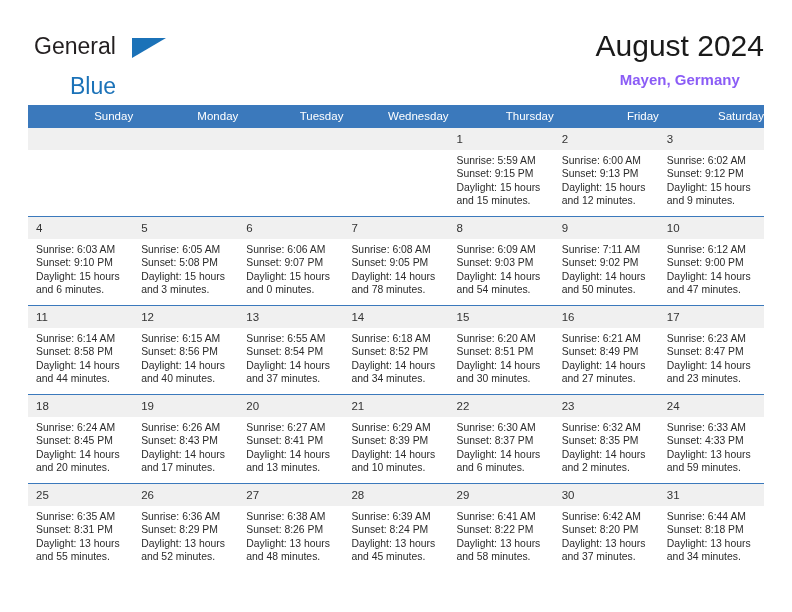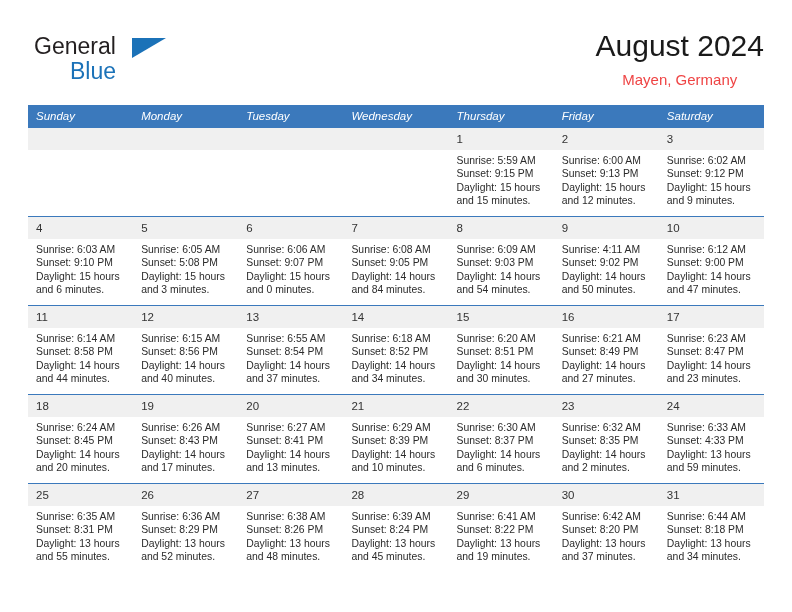--- a/index.html
+++ b/index.html
@@ -43,21 +43,21 @@
     line-height: 24px;
     font-weight: 400;
     white-space: nowrap;
   }
   .logo-line2 {
     font-size: 23px;
     color: #1b72b8;
     line-height: 24px;
     font-weight: 400;
     margin-left: 36px;
-    margin-top: 1px;
+    margin-top: 16px;
     white-space: nowrap;
   }
   .logo-tri {
     position: absolute;
     left: 98px;
     top: 4px;
     width: 0;
     height: 0;
     border-left: 34px solid #1b72b8;
     border-bottom: 20px solid transparent;
@@ -70,47 +70,46 @@
   }
   .cal-title {
     font-size: 30px;
     font-weight: 400;
     color: #1a1a1a;
     line-height: 36px;
     white-space: nowrap;
   }
   .cal-subtitle {
     font-size: 15px;
-    font-weight: 400;
-    color: #ef4444;
+    font-weight: 700;
+    color: #8b5cf6;
     line-height: 22px;
     margin-top: 5px;
     white-space: nowrap;
   }
 
   
   .calendar {
     position: absolute;
     left: 28px;
     top: 105px;
     width: 736px;
     border-collapse: collapse;
     table-layout: fixed;
   }
   .calendar th {
     background: #3b79bc;
     color: #ffffff;
     font-size: 11.5px;
     font-weight: 400;
-    text-align: left;
+    text-align: right;
     padding: 5px 0 5px 8px;
     height: 19px;
     box-sizing: border-box;
     border: none;
-    font-style: italic;
   }
   .calendar td {
     vertical-align: top;
     padding: 0;
     border-top: 1px solid #3b79bc;
     background: #ffffff;
     height: 89px;
     box-sizing: border-box;
     overflow: hidden;
   }
@@ -243,36 +242,36 @@
               <div class="cell-line">Daylight: 15 hours</div>
               <div class="cell-line">and 0 minutes.</div>
             </div>
           </td>
           <td>
             <div class="daynum">7</div>
             <div class="cell-body">
               <div class="cell-line">Sunrise: 6:08 AM</div>
               <div class="cell-line">Sunset: 9:05 PM</div>
               <div class="cell-line">Daylight: 14 hours</div>
-              <div class="cell-line">and 84 minutes.</div>
+              <div class="cell-line">and 78 minutes.</div>
             </div>
           </td>
           <td>
             <div class="daynum">8</div>
             <div class="cell-body">
               <div class="cell-line">Sunrise: 6:09 AM</div>
               <div class="cell-line">Sunset: 9:03 PM</div>
               <div class="cell-line">Daylight: 14 hours</div>
               <div class="cell-line">and 54 minutes.</div>
             </div>
           </td>
           <td>
             <div class="daynum">9</div>
             <div class="cell-body">
-              <div class="cell-line">Sunrise: 4:11 AM</div>
+              <div class="cell-line">Sunrise: 7:11 AM</div>
               <div class="cell-line">Sunset: 9:02 PM</div>
               <div class="cell-line">Daylight: 14 hours</div>
               <div class="cell-line">and 50 minutes.</div>
             </div>
           </td>
           <td>
             <div class="daynum">10</div>
             <div class="cell-body">
               <div class="cell-line">Sunrise: 6:12 AM</div>
               <div class="cell-line">Sunset: 9:00 PM</div>
@@ -447,21 +446,21 @@
               <div class="cell-line">Daylight: 13 hours</div>
               <div class="cell-line">and 45 minutes.</div>
             </div>
           </td>
           <td>
             <div class="daynum">29</div>
             <div class="cell-body">
               <div class="cell-line">Sunrise: 6:41 AM</div>
               <div class="cell-line">Sunset: 8:22 PM</div>
               <div class="cell-line">Daylight: 13 hours</div>
-              <div class="cell-line">and 19 minutes.</div>
+              <div class="cell-line">and 58 minutes.</div>
             </div>
           </td>
           <td>
             <div class="daynum">30</div>
             <div class="cell-body">
               <div class="cell-line">Sunrise: 6:42 AM</div>
               <div class="cell-line">Sunset: 8:20 PM</div>
               <div class="cell-line">Daylight: 13 hours</div>
               <div class="cell-line">and 37 minutes.</div>
             </div>

